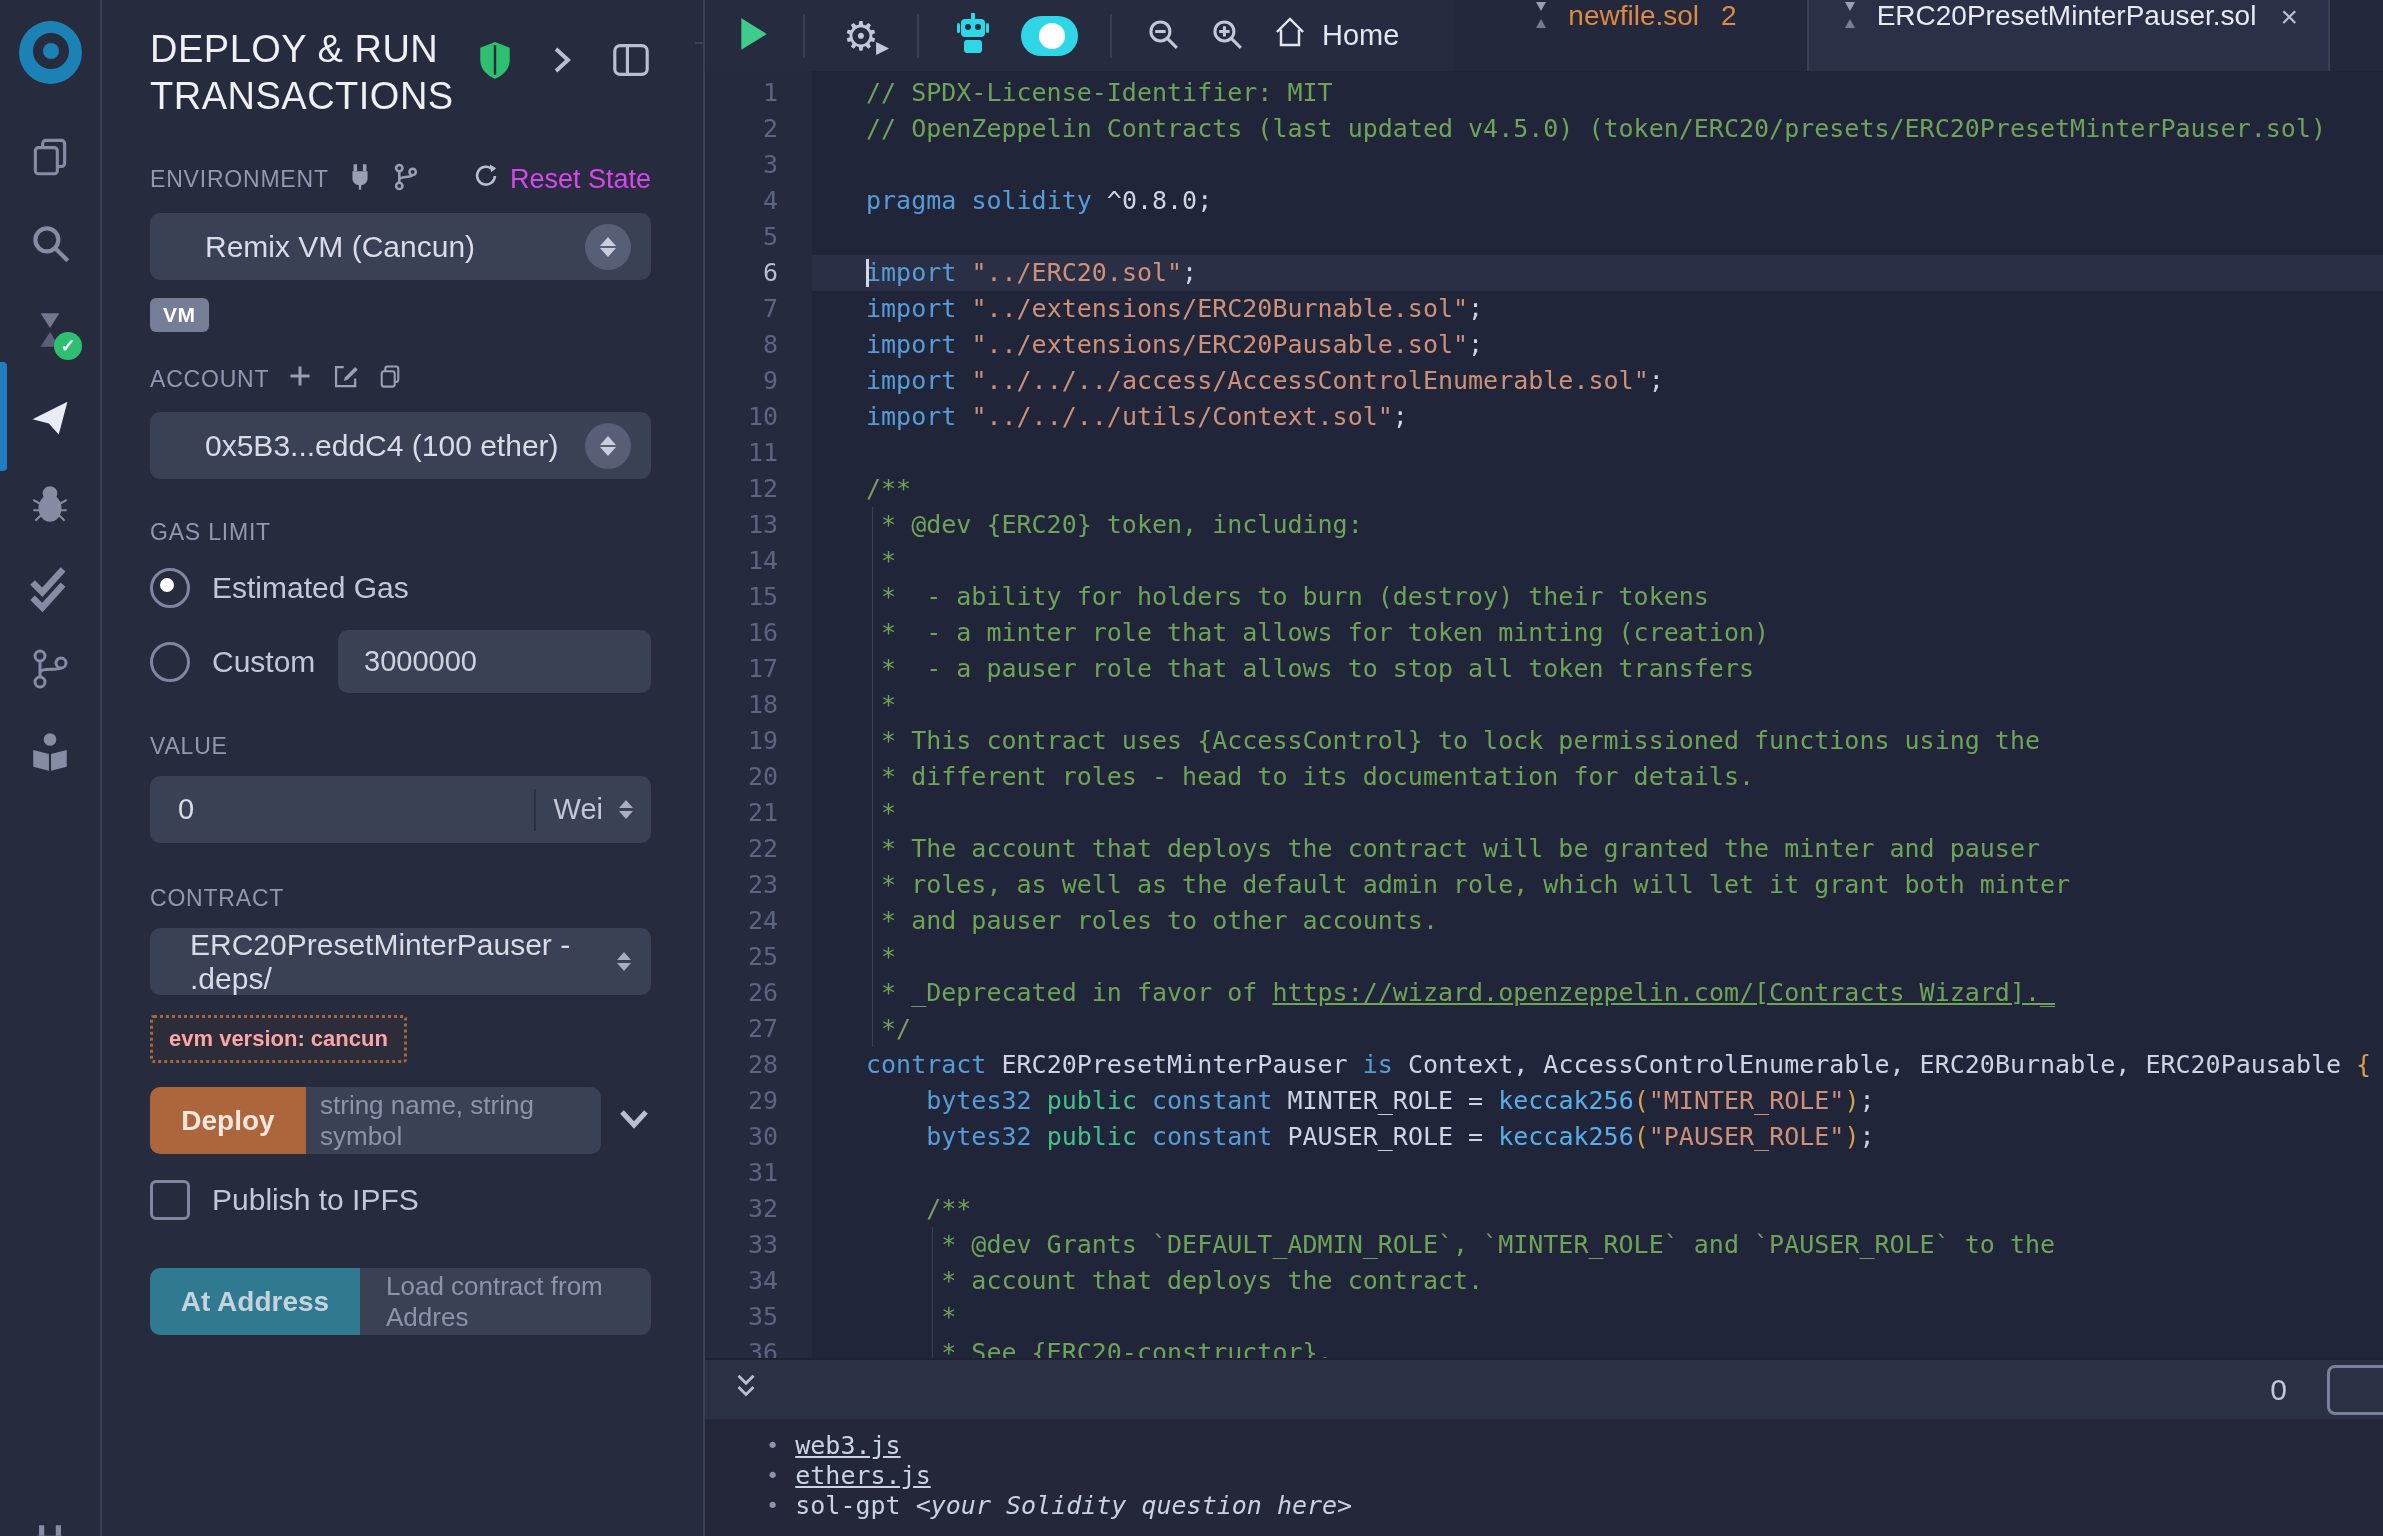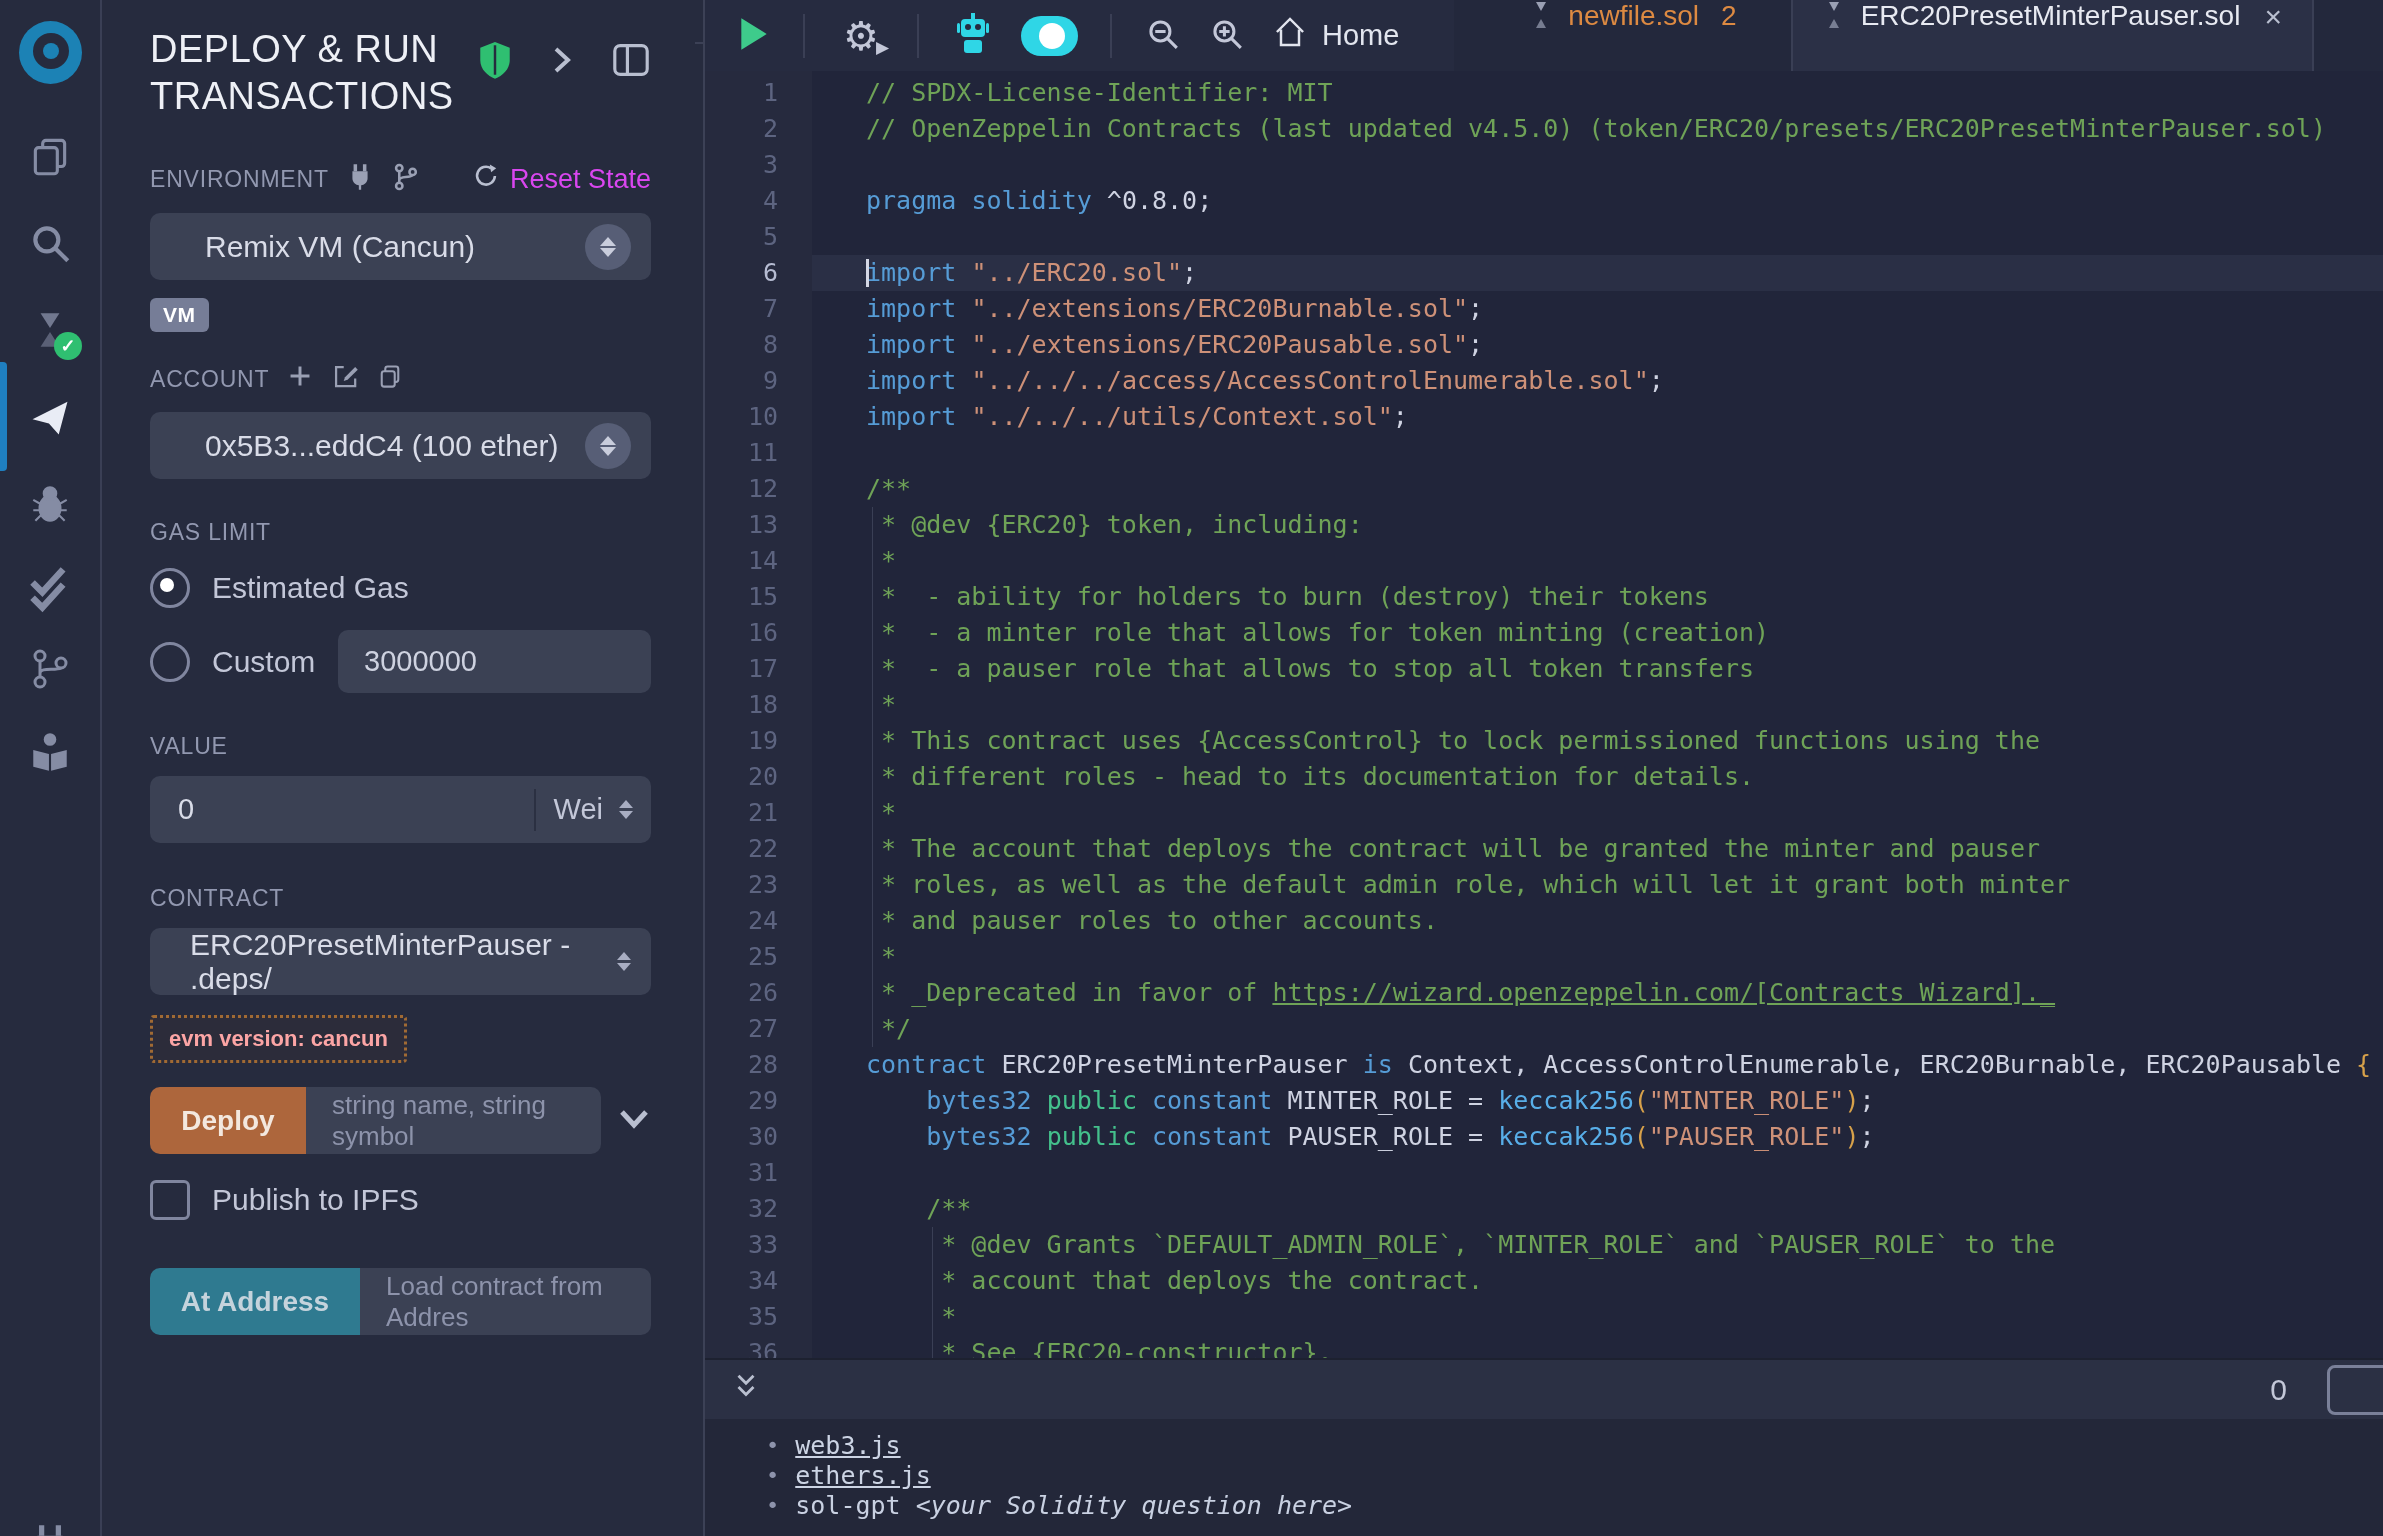--- a/index.html
+++ b/index.html
@@ -55,21 +55,21 @@
               font-size:29px;color:#c3c7d8;}
   .mini-arrows{display:flex;flex-direction:column;gap:3px;}
   .mini-arrows .up{border-bottom:8px solid #a8adc2;border-left-width:7px;border-right-width:7px;}
   .mini-arrows .dn{border-top:8px solid #a8adc2;border-left-width:7px;border-right-width:7px;}
   .evm-badge{display:inline-block;margin-top:20px;border:3px dotted #a06a34;background:#2c2c3a;
              color:#fca5a5;font-size:22px;font-weight:bold;padding:8px 16px;border-radius:4px;}
   .deploy-row{margin-top:24px;display:flex;align-items:center;}
   .btn-deploy{width:156px;height:67px;background:#ad663c;border-radius:10px 0 0 10px;border:none;
               color:#f3e8df;font-size:28px;font-weight:bold;font-family:inherit;}
   .deploy-input{flex:1;height:67px;background:#3b4154;border-radius:0 10px 10px 0;display:flex;
-              align-items:center;padding-left:26px;font-size:26px;color:#8d93ab;}
+              align-items:center;padding-left:14px;font-size:26px;color:#8d93ab;}
   .deploy-caret{margin-left:16px;color:#b9bfd0;}
   .chk-row{display:flex;align-items:center;gap:22px;margin-top:26px;font-size:30px;color:#c3c7d8;}
   .chk{width:34px;height:34px;border:3px solid #80869f;border-radius:6px;flex:none;background:transparent;}
   .ataddr-row{margin-top:48px;display:flex;align-items:center;}
   .btn-ataddr{width:210px;height:67px;background:#2f7a90;border-radius:10px 0 0 10px;border:none;
               color:#c5d3dc;font-size:28px;font-weight:bold;font-family:inherit;}
   .ataddr-input{flex:1;height:67px;background:#3b4154;border-radius:0 10px 10px 0;display:flex;
               align-items:center;padding-left:26px;font-size:26px;color:#8d93ab;}
   .panel-section{border-top:2px solid #3c4156;margin-top:42px;padding:42px 44px 40px 48px;
               display:flex;align-items:center;font-size:32px;color:#c6cada;}
@@ -87,21 +87,21 @@
   .gear-glyph{font-size:40px;color:#c3c7d8;line-height:1;}
   .gear-play{position:absolute;right:-4px;bottom:2px;font-size:17px;color:#c3c7d8;}
   .toggle{width:57px;height:40px;border-radius:20px;background:#2fd6e6;position:relative;}
   .toggle::after{content:"";position:absolute;left:18px;top:7px;width:26px;height:26px;border-radius:50%;background:#fff;}
   .home-group{display:flex;align-items:center;gap:14px;color:#e2e5ee;font-size:29px;}
   .mb-tabs{flex:1;background:#23283c;display:flex;align-items:stretch;margin-left:55px;min-width:0;}
   .tab{display:flex;gap:16px;padding:0 30px;font-size:28px;white-space:nowrap;}
   .tab.inactive{color:#dd8a42;}
   .tab .tab-count{margin-left:6px;}
   .tab.active{background:#2b3046;border-left:2px solid #3a3f55;border-right:2px solid #3a3f55;
-              color:#e8eaf2;margin-left:24px;}
+              color:#e8eaf2;margin-left:40px;}
   .tab-close{color:#b9bfd0;font-size:30px;margin-left:8px;}
   
   .code-wrap{height:1287px;background:#21253a;position:relative;overflow:hidden;flex:none;
              font-family:"DejaVu Sans Mono",monospace;font-size:25px;}
   .gutter-strip{position:absolute;left:0;top:0;bottom:0;width:107px;background:#262a3e;}
   .code-lines{position:relative;padding-top:4px;}
   .code-line{display:flex;height:36px;line-height:36px;white-space:pre;}
   .ln{width:107px;flex:none;text-align:right;padding-right:34px;box-sizing:border-box;
       color:#5d6480;background:#262a3e;}
   .code-text{flex:1;padding-left:54px;position:relative;color:#cfd3e2;}

